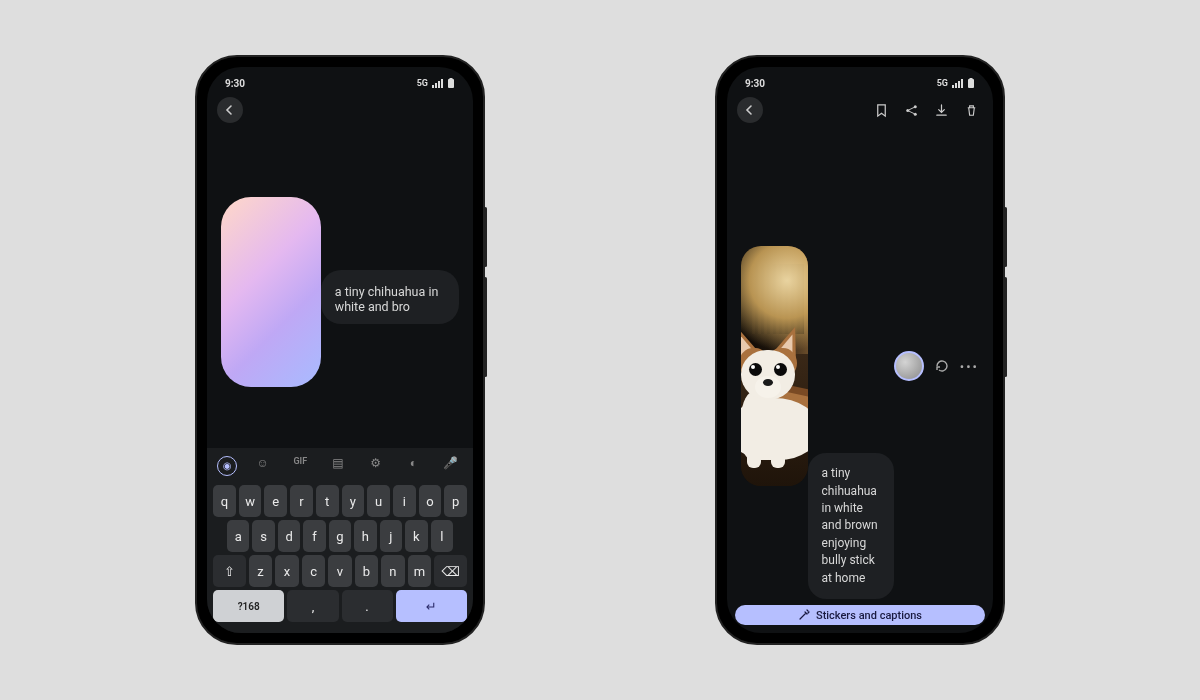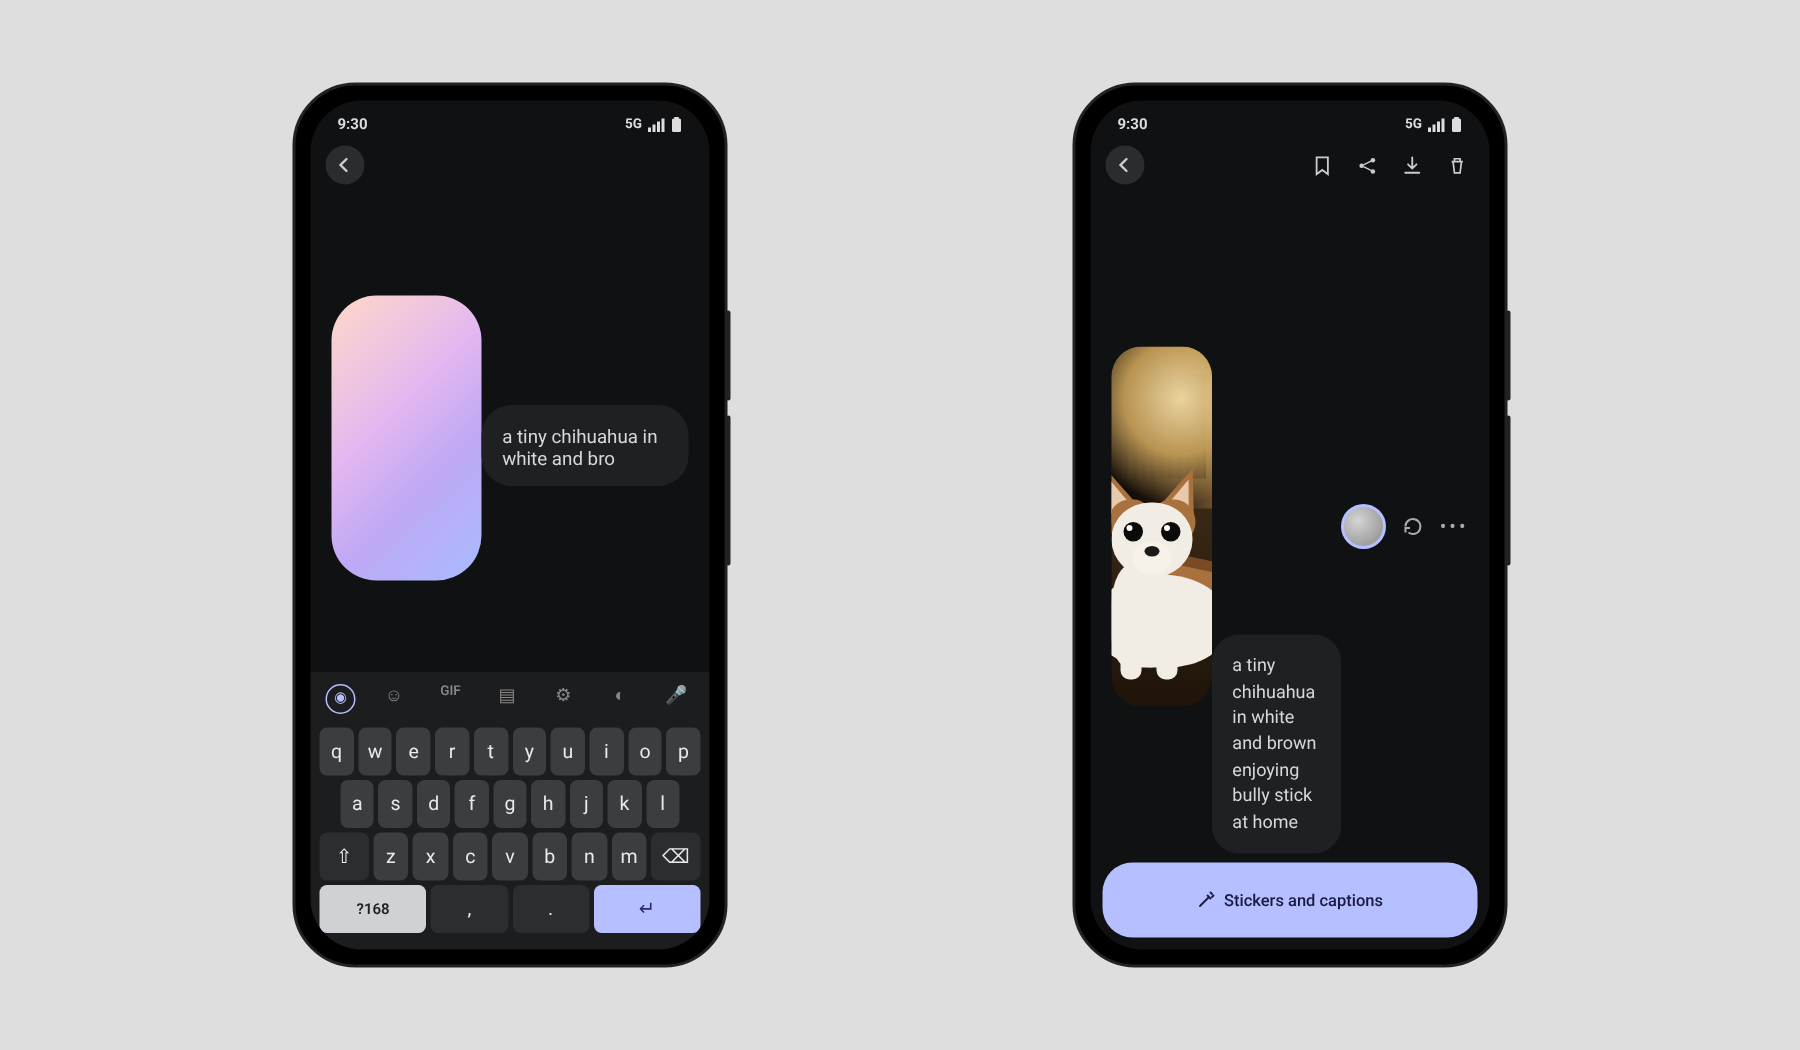--- a/index.html
+++ b/index.html
@@ -125,21 +125,21 @@
   .caption{
     margin-top:auto;width:100%;background:#1e2023;border-radius:18px;padding:12px 14px;
     color:#d8d8d8;font-size:12px;line-height:1.45;
   }
   .chips{display:flex;gap:10px;align-items:center;justify-content:center;margin:10px 0 8px 0;width:100%;}
   .chipcircle{width:30px;height:30px;border-radius:50%;background:#4b4d50;position:relative;}
   .chipcircle.active{background:radial-gradient(circle at 35% 35%,#d4d4d4,#8a8a8a);border:2px solid #b6bfff;}
   .chipicon{color:#aaa;font-size:13px;}
   .moreicon{color:#aaa;letter-spacing:2px;font-size:13px;}
   .bottombar{
-    margin:2px 8px 8px 8px;background:#b6bfff;border-radius:20px;height:50px;
+    margin:2px 8px 8px 8px;background:#b6bfff;border-radius:20px;height:20px;
     display:flex;align-items:center;justify-content:center;gap:6px;color:#1a1a40;font-size:11px;font-weight:500;
   }
   svg{display:block;}
 </style>
 </head>
 <body>
 
 <div class="phone">
   <div class="screen">
     <div class="statusbar">

